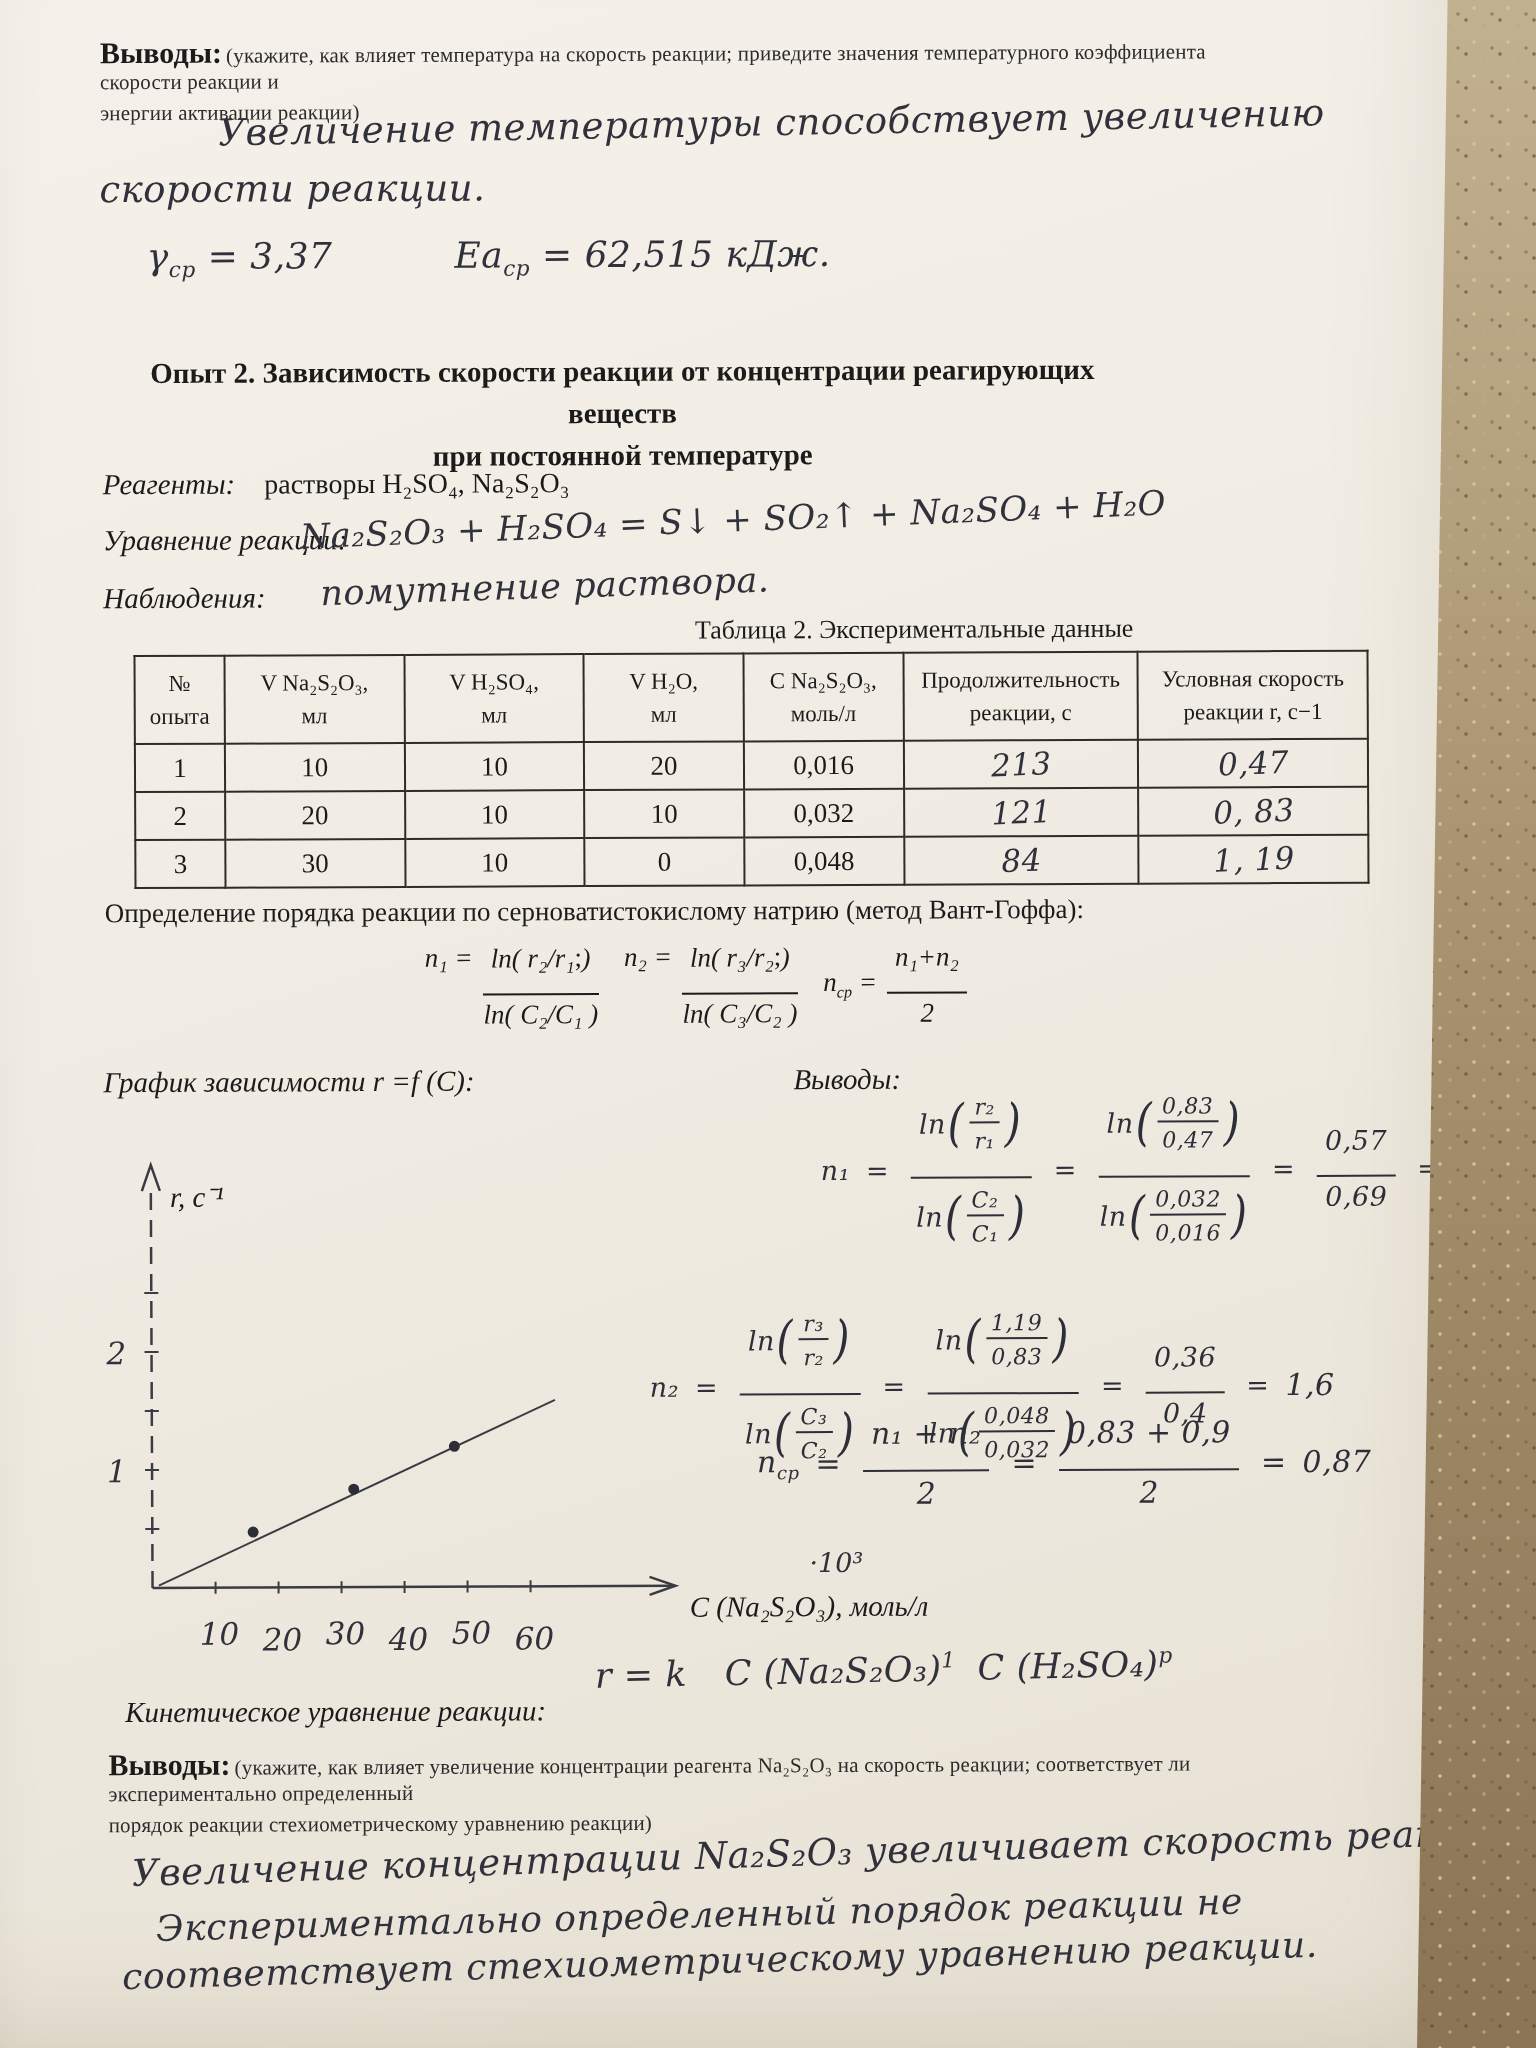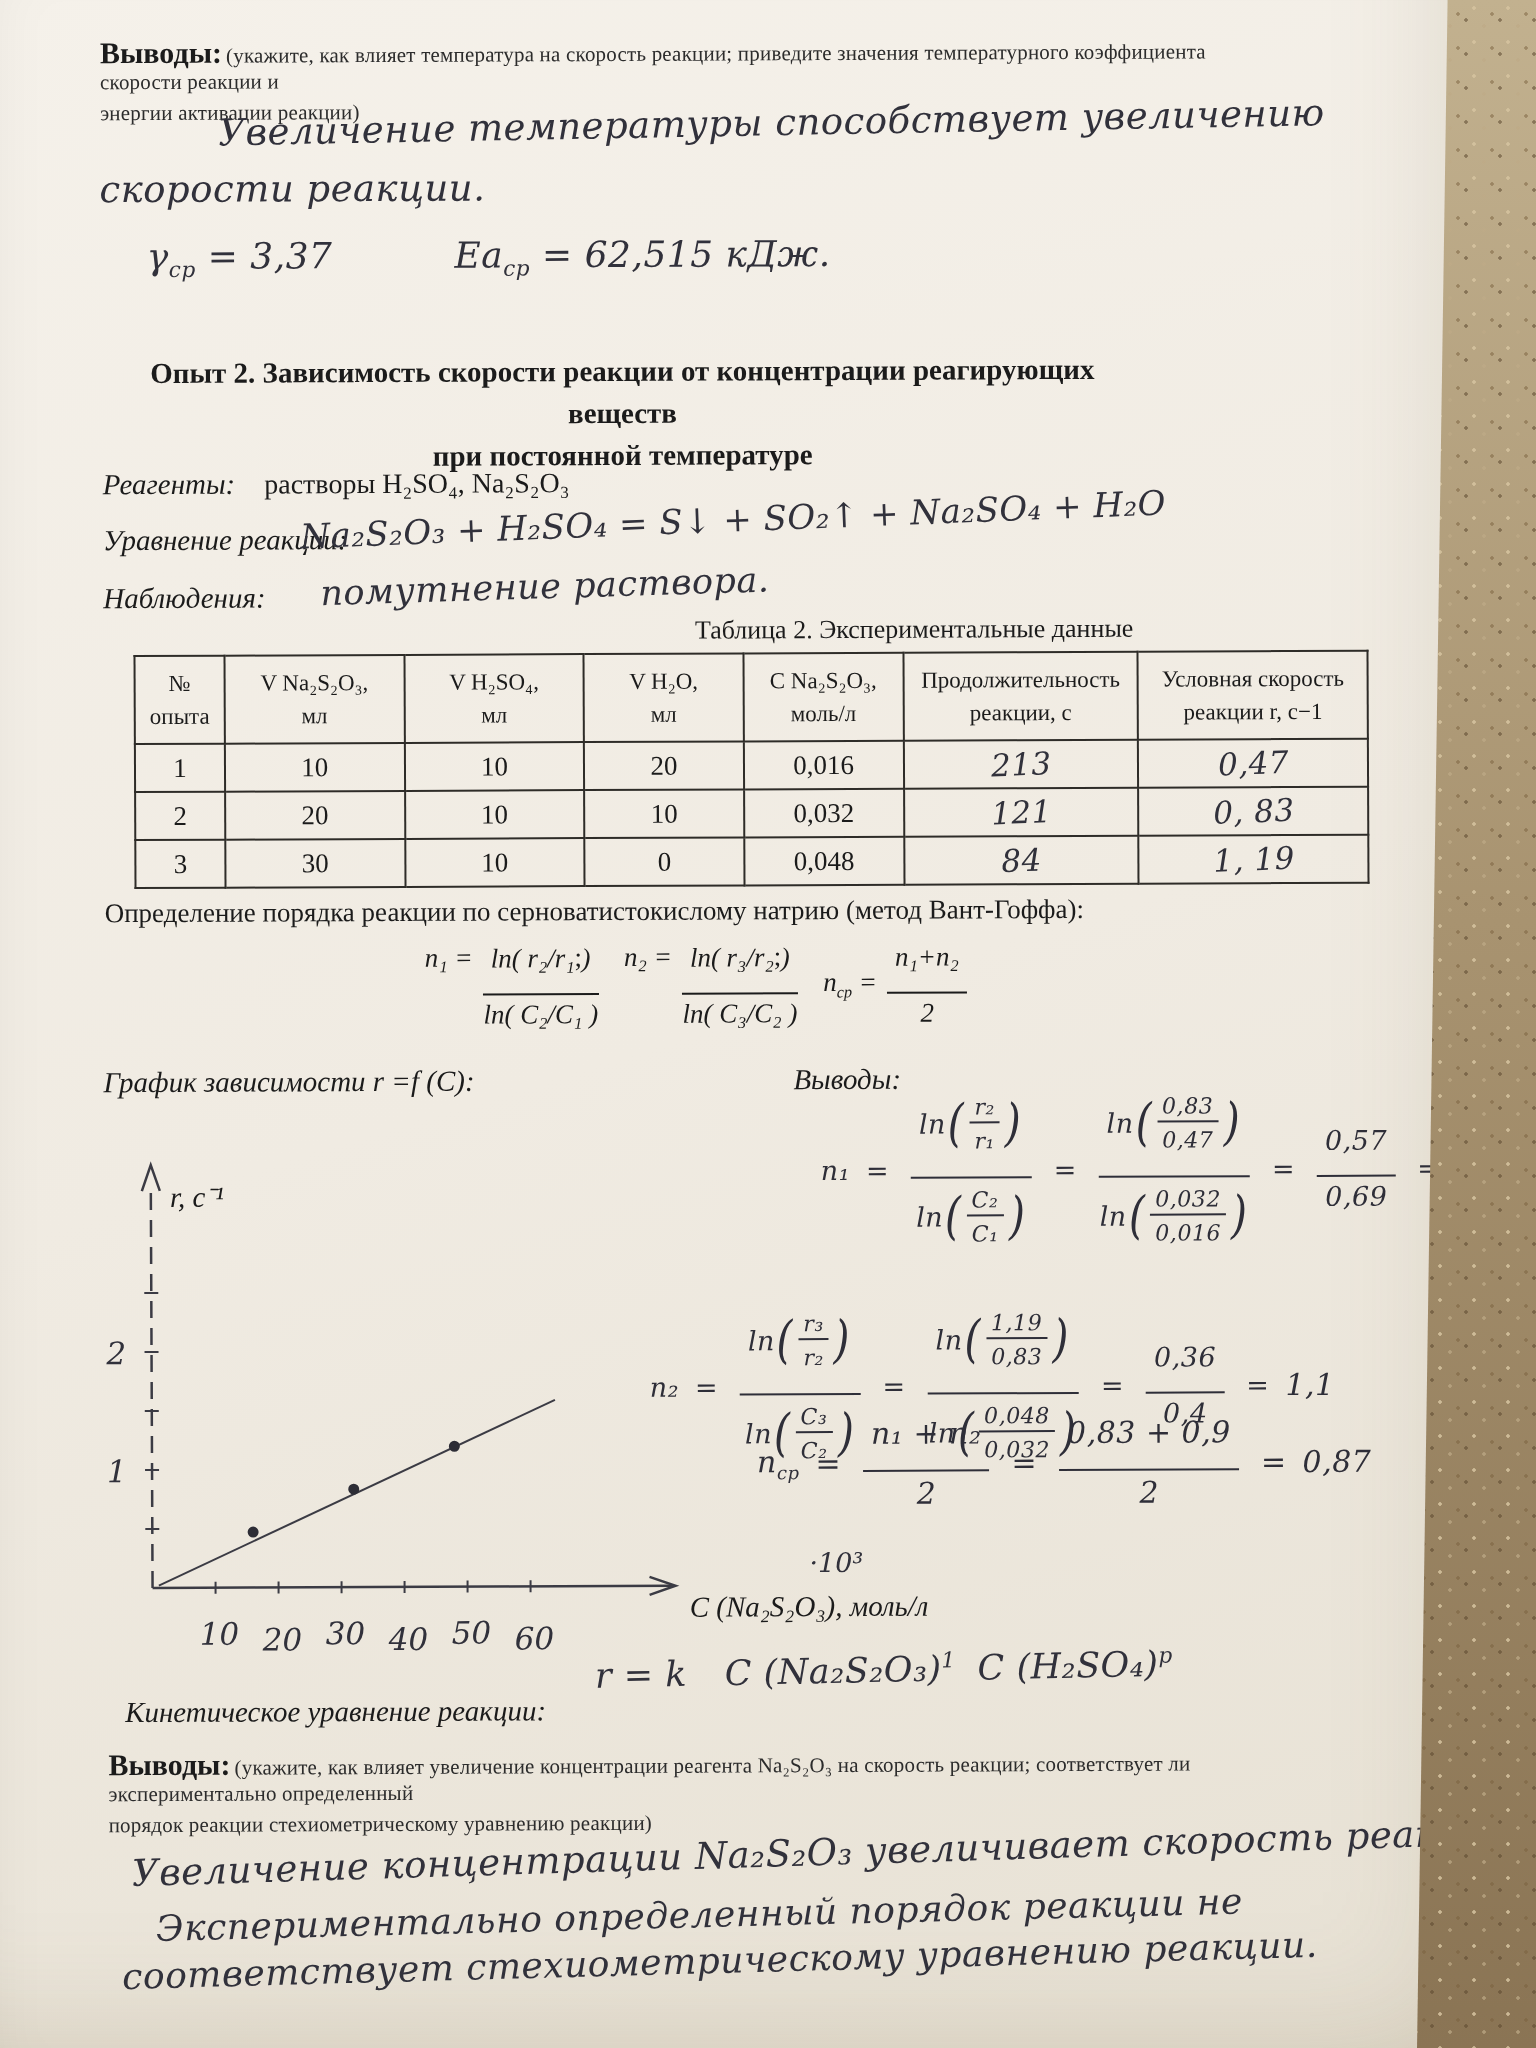--- a/index.html
+++ b/index.html
@@ -317,21 +317,21 @@
             </span>
             <span class="bp">)</span>
           </span>
     </span>
     <span class="eqsp">=</span>
     <span class="frac">
           <span class="num">0,36</span>
           <span class="den">0,4</span>
         </span>
     <span class="eqsp">=</span>
-        <span class="res">1,1</span>
+        <span class="res">1,6</span>
   </div>
 
   <div class="blk calc hw" style="left:755px;top:1418px;font-size:30px">
     <span><span>n</span><sub>ср</sub></span>
     <span class="eqsp">=</span>
     <span class="frac">
           <span class="num">n₁ + n₂</span>
           <span class="den">2</span>
         </span>
     <span class="eqsp">=</span>

